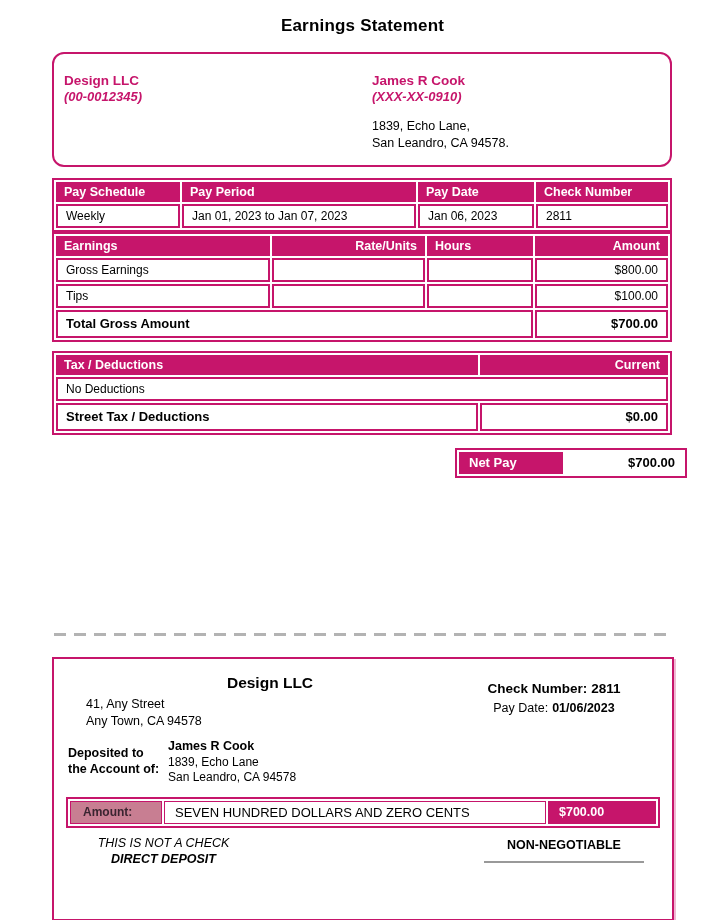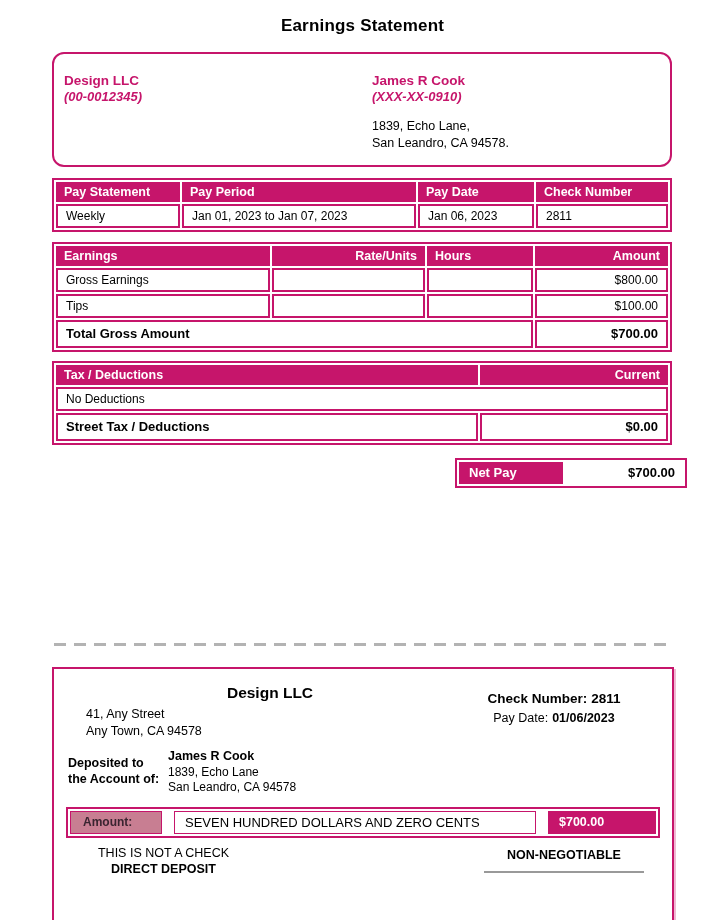--- a/index.html
+++ b/index.html
@@ -20,21 +20,21 @@
   .infobox .party-name{color:var(--pink);font-weight:bold;font-size:13.5px;line-height:16px;}
   .infobox .party-id{color:var(--pink);font-weight:bold;font-style:italic;font-size:13px;line-height:16px;}
   .infobox .addr{margin-top:13px;font-size:12.5px;line-height:16.5px;}
 
   
   table.ptable{margin-left:52px;width:620px;border:2px solid var(--pink);border-collapse:separate;border-spacing:2px;background:#fff;table-layout:fixed;}
   table.ptable th{background:var(--pink);color:#fff;font-weight:bold;font-size:12.5px;text-align:left;padding:2px 8px;line-height:16px;}
   table.ptable td{border:2px solid var(--pink);font-size:12px;padding:2px 8px;line-height:16px;}
   table.ptable .right{text-align:right;}
   table.ptable td.total{font-weight:bold;font-size:13px;padding:4px 8px;}
-  .mt11{margin-top:11px;} .mt10{margin-top:10px;} .mt9{margin-top:9px;}
+  .mt11{margin-top:11px;} .mt10{margin-top:0;} .mt9{margin-top:9px;}
 
   
   .netpay{margin:13px 0 0 455px;width:232px;border:2px solid var(--pink);padding:2px;display:flex;gap:2px;}
   .netpay .lbl{background:var(--pink);color:#fff;font-weight:bold;font-size:13px;width:104px;padding:3px 10px;line-height:16px;}
   .netpay .val{flex:1;font-weight:bold;font-size:13px;text-align:right;padding:3px 8px;line-height:16px;}
 
   
   .tearline{margin:155px 0 0 54px;width:616px;height:3px;
     background:repeating-linear-gradient(90deg,var(--dash) 0 12px,transparent 12px 20px);}
 
@@ -44,25 +44,25 @@
   .check .co-addr{position:absolute;top:37px;left:32px;font-size:12.5px;line-height:16.5px;}
   .check .right-block{position:absolute;top:21px;left:400px;width:200px;text-align:center;}
   .check .chknum{font-weight:bold;font-size:13.5px;line-height:17px;}
   .check .paydate{font-size:12.5px;line-height:17px;margin-top:3px;}
   .check .paydate b{margin-left:4px;}
   .check .chknum .v{margin-left:4px;}
   .check .deposited{position:absolute;top:80px;left:14px;display:flex;}
   .check .dep-label{font-weight:bold;font-size:12.5px;line-height:15.5px;width:100px;padding-top:7px;}
   .check .payee{font-size:12px;line-height:15.5px;}
   .check .payee .p-name{font-weight:bold;font-size:12.5px;}
-  .check .amountrow{position:absolute;top:138px;left:12px;width:594px;border:2px solid var(--pink);padding:2px;display:flex;gap:12px;background:#fff;}
+  .check .amountrow{position:absolute;top:138px;left:12px;width:594px;border:2px solid var(--pink);padding:2px;display:flex;gap:2px;background:#fff;}
   .check .amountrow .a-lbl{background:var(--rose);border:1.5px solid var(--pink);color:var(--rose-text);font-weight:bold;font-size:12px;width:92px;padding:3px 0 3px 12px;line-height:15px;}
   .check .amountrow .a-words{flex:1;border:1.5px solid var(--pink);font-size:13px;padding:3px 0 3px 10px;line-height:15px;}
   .check .amountrow .a-val{background:var(--pink);border:1.5px solid var(--pink);color:#fff;font-weight:bold;font-size:12.5px;width:108px;padding:3px 0 3px 10px;line-height:15px;}
-  .check .notcheck{position:absolute;top:177px;left:12px;width:195px;text-align:center;font-size:12.5px;line-height:15.5px;}
+  .check .notcheck{position:absolute;top:177px;left:12px;width:195px;text-align:center;font-size:12.5px;line-height:15.5px;font-style:italic;}
   .check .notcheck .b2{font-weight:bold;}
   .check .nonneg{position:absolute;top:179px;left:430px;width:160px;text-align:center;font-weight:bold;font-size:12.5px;padding-bottom:9px;border-bottom:2px solid var(--underline);}
 </style>
 </head>
 <body>
 
 <div class="title">Earnings Statement</div>
 
 <div class="infobox">
   <div class="col-left">
@@ -81,21 +81,21 @@
 
 <table class="ptable mt11">
   <colgroup>
       <col style="width:124px">
       <col style="width:234px">
       <col style="width:116px">
       <col style="width:132px">
     </colgroup>
   <tbody>
       <tr>
-    <th>Pay Statement</th>
+    <th>Pay Schedule</th>
     <th>Pay Period</th>
     <th>Pay Date</th>
     <th>Check Number</th>
   </tr>
   <tr>
     <td>Weekly</td>
     <td>Jan 01, 2023 to Jan 07, 2023</td>
     <td>Jan 06, 2023</td>
     <td>2811</td>
   </tr>

